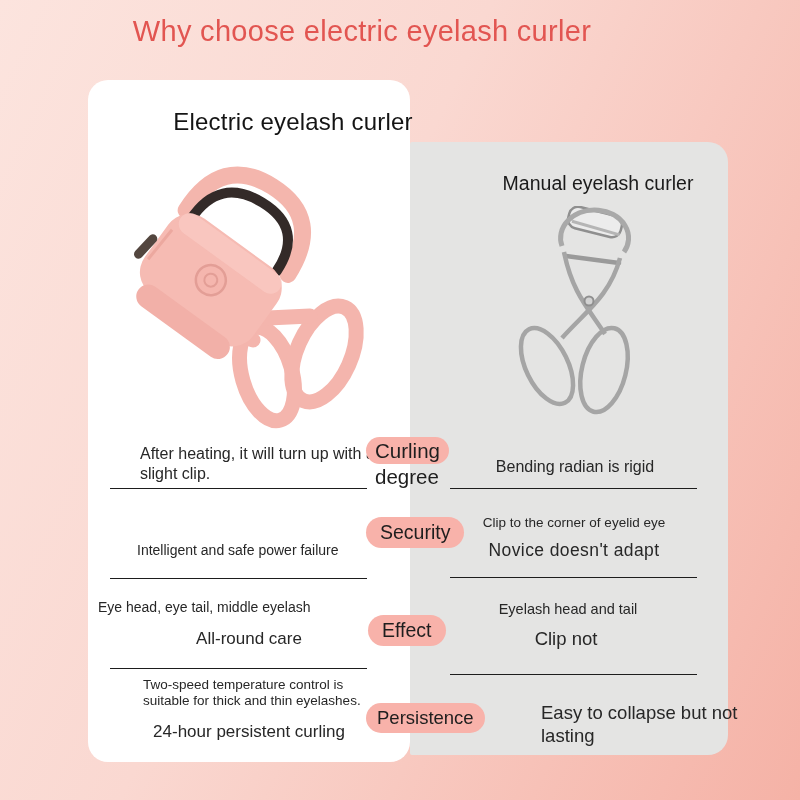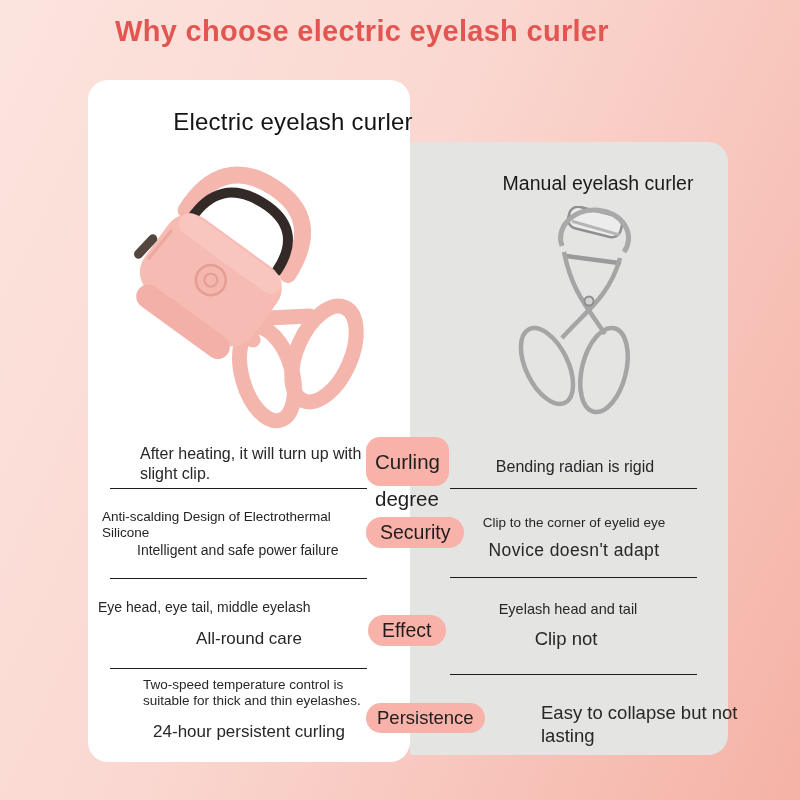--- a/index.html
+++ b/index.html
@@ -1,21 +1,21 @@
 <!DOCTYPE html>
 <html><head>
 <meta charset="utf-8">
 <style>
   html,body{margin:0;padding:0;}
   body{width:800px;height:800px;font-family:"Liberation Sans",sans-serif;-webkit-font-smoothing:antialiased;}
   .stage{position:relative;width:800px;height:800px;overflow:hidden;
          background:linear-gradient(115deg,#fce4de 0%,#fad8d1 42%,#f5b2a6 100%);}
 
   .main-title{position:absolute;top:14px;left:0;width:724px;text-align:center;
-              font-size:29px;line-height:34px;color:#e25551;font-weight:700;letter-spacing:.3px;}
+              font-size:29px;line-height:34px;color:#e25551;font-weight:400;letter-spacing:.3px;}
 
   .card-electric{position:absolute;left:88px;top:80px;width:322px;height:682px;
                  background:#ffffff;border-radius:20px;}
   .card-manual{position:absolute;left:410px;top:142px;width:318px;height:613px;
                background:#e4e4e3;border-radius:2px 20px 20px 2px;}
 
   .electric-title{position:absolute;left:88px;top:108px;width:322px;text-align:center;
                   font-size:24px;color:#141414;font-weight:500;letter-spacing:.2px;padding-left:44px;}
   .manual-title{position:absolute;left:410px;top:172px;width:376px;text-align:center;
                 font-size:19.5px;color:#1a1a1a;font-weight:500;}
@@ -44,21 +44,21 @@
   .dr2{left:450px;top:577px;width:247px;}
   .dr3{left:450px;top:674px;width:247px;}
 
   .pill{position:absolute;background:#f8b2aa;border-radius:17px;color:#1e1e1e;
         font-size:19.5px;padding:4px 14px;white-space:nowrap;}
   .pill-security{left:366px;top:517px;}
   .pill-effect{left:368px;top:615px;}
   .pill-persistence{left:366px;top:703px;font-size:18.5px;padding:4px 11px;}
 
   .crit-curling{position:absolute;left:366px;top:437px;font-size:20.5px;line-height:25px;color:#1e1e1e;}
-  .crit-curling .hl{display:inline-block;background:#f8b2aa;border-radius:14px;padding:12px 9px;}
+  .crit-curling .hl{display:inline-block;background:#f8b2aa;border-radius:14px;padding:1px 9px;}
   .crit-curling .l2{padding-left:9px;}
 
   .product-svg{position:absolute;}
   .svg-electric{left:118px;top:158px;}
   .svg-manual{left:492px;top:206px;}
 </style>
 </head>
 <body>
 
 <div class="stage">
@@ -97,21 +97,20 @@
     <path d="M70,40 A34,28 0 1 1 132,46" fill="none" stroke="#a9a9a9" stroke-width="5"></path>
     <path d="M74,50 L127,57" stroke="#9a9a9a" stroke-width="4.5" stroke-linecap="round"></path>
     <path d="M72,46 C80,86 96,102 113,128" fill="none" stroke="#a5a5a5" stroke-width="4.5"></path>
     <path d="M128,52 C118,90 93,106 70,132" fill="none" stroke="#a5a5a5" stroke-width="4.5"></path>
     <circle cx="97" cy="95" r="4.5" fill="#d2d2d2" stroke="#8f8f8f" stroke-width="2"></circle>
     <ellipse cx="55" cy="160" rx="21" ry="41" transform="rotate(-26 55 160)" fill="none" stroke="#a5a5a5" stroke-width="4.5"></ellipse>
     <ellipse cx="112" cy="164" rx="22" ry="43" transform="rotate(14 112 164)" fill="none" stroke="#a5a5a5" stroke-width="4.5"></ellipse>
   </svg>
 
   <div class="txt l-row1">After heating, it will turn up with a slight clip.</div>
-  <div class="txt l-row2a">Anti-scalding Design of Electrothermal Silicone</div>
   <div class="txt l-row2b">Intelligent and safe power failure</div>
   <div class="txt l-row3a">Eye head, eye tail, middle eyelash</div>
   <div class="txt l-row4a">Two-speed temperature control is suitable for thick and thin eyelashes.</div>
   <div class="txt l-row3b">All-round care</div>
   <div class="txt l-row4b">24-hour persistent curling</div>
 
   <div class="txt r-row1">Bending radian is rigid</div>
   <div class="txt r-row2a">Clip to the corner of eyelid eye</div>
   <div class="txt r-row2b">Novice doesn't adapt</div>
   <div class="txt r-row3a">Eyelash head and tail</div>

